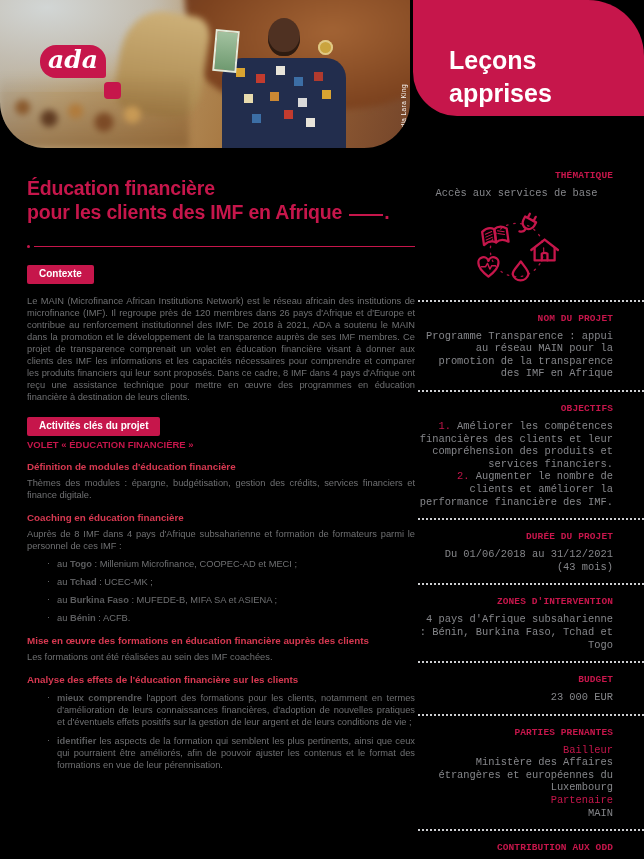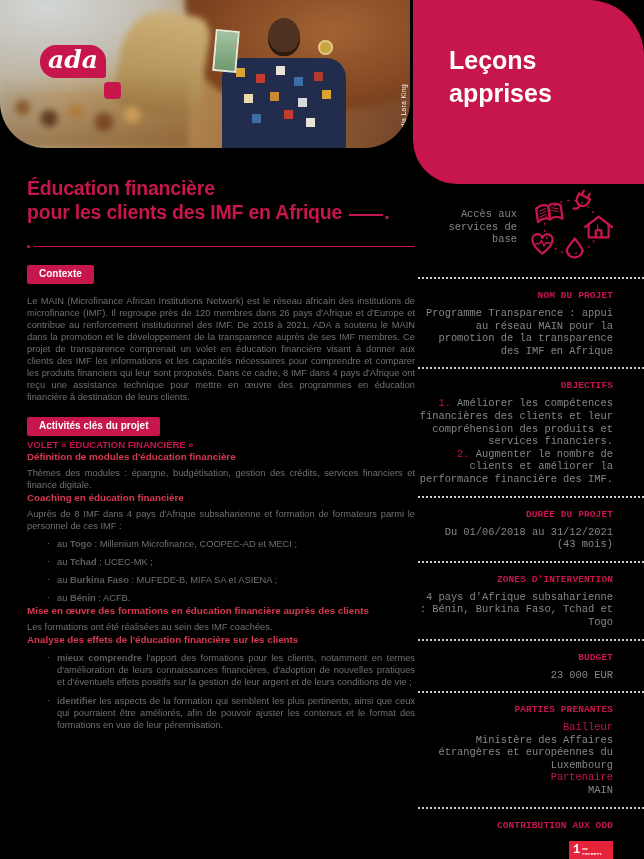--- a/index.html
+++ b/index.html
@@ -51,55 +51,55 @@
   .ph-credit{right:3px;top:84px;color:#fff;font-size:6.5px;letter-spacing:.4px;
          writing-mode:vertical-rl;transform:rotate(180deg);opacity:.95;}
 
   .logo{position:absolute;left:40px;top:45px;width:66px;height:33px;background:var(--primary);
         border-radius:16px 16px 3px 16px;display:flex;align-items:center;justify-content:center;
         color:#fff;font-family:"DejaVu Serif",serif;font-style:italic;font-weight:bold;
         font-size:25px;padding-bottom:4px;}
   .logo-dot{position:absolute;left:104px;top:82px;width:17px;height:17px;background:var(--primary);
         border-radius:4px;}
 
-  .lessons{position:absolute;left:413px;top:0;right:0;height:184px;background:var(--primary);
+  .lessons{position:absolute;left:413px;top:0;right:0;height:116px;background:var(--primary);
         border-radius:0 56px 0 44px;color:#fff;font-weight:bold;font-size:25px;line-height:33px;
         padding:44px 12px 0 36px;}
 
   
   .main{position:absolute;left:27px;top:176px;width:388px;}
   .title{color:var(--primary);font-weight:bold;font-size:19.5px;line-height:24px;letter-spacing:-.2px;}
   .title-rule{display:inline-block;width:34px;border-bottom:2.5px solid var(--primary);
         margin:0 1px 3px 7px;}
   .subtitle{margin-top:15px;color:var(--subtitle);font-size:11.6px;line-height:13.5px;}
   .dot-rule{margin-top:18px;display:flex;align-items:flex-end;gap:4px;height:6px;}
   .dr-dot{width:3px;height:3px;border-radius:50%;background:var(--primary);margin-bottom:0;}
   .dr-line{flex:1;border-bottom:1.6px solid var(--primary);margin-bottom:1px;}
   .badge{display:inline-block;background:var(--primary);color:#fff;font-weight:bold;
         font-size:10px;line-height:10px;padding:4px 12px 5px;border-radius:2px;}
   .badge-ctx{margin-top:17px;}
   .badge-act{margin-top:14px;}
   .para{margin-top:11px;color:var(--body);font-size:9.3px;line-height:12px;text-align:justify;}
   .para b,.bullet b{color:#5b5c5e;}
   .volet{margin-top:3px;color:var(--primary);font-weight:bold;font-size:9.5px;}
-  .subhead{margin-top:1px;color:var(--subhead);font-weight:bold;font-size:9.8px;}
+  .subhead{margin-top:11px;color:var(--subhead);font-weight:bold;font-size:9.8px;}
   .blocktext{margin-top:5px;color:var(--body);font-size:9.3px;line-height:12px;text-align:justify;}
   .bullets{margin-top:4px;}
   .bullet{position:relative;padding-left:30px;margin-top:6px;color:var(--body);
         font-size:9.3px;line-height:12px;}
   .bullet.justify{text-align:justify;margin-top:7px;}
   .bullet::before{content:"·";position:absolute;left:20px;top:-1px;}
 
   
   .aside{position:absolute;left:418px;top:170px;width:226px;text-align:right;font-family:Liberation Mono, monospace;}
   .s-label{color:var(--primary);font-weight:bold;font-size:9.5px;letter-spacing:.1px;padding-right:31px;}
   .s-val{margin-top:6px;color:var(--side-gray);font-size:10.4px;line-height:12.6px;padding-right:31px;}
   .s-div{border-top:2px dotted #cdced1;margin:10px 0 11px;}
   .them-row{display:flex;justify-content:flex-end;align-items:center;gap:10px;
-        padding-right:29px;margin-top:6px;}
+        padding-right:29px;margin-top:6px;flex-direction:column;}
   .them-text{color:var(--side-gray);font-size:10.4px;line-height:12.6px;text-align:right;}
   .onum{color:var(--primary);}
   .s-role{color:var(--primary);}
   .sdg-wrap{padding-right:31px;margin-top:9px;}
   .sdg{display:inline-block;width:44px;height:44px;background:var(--sdg);color:#fff;
         text-align:left;padding:4px 3px 2px 4px;}
   .sdg-top{display:flex;gap:2px;align-items:flex-start;}
   .sdg-num{font-size:12px;font-weight:bold;line-height:11px;}
   .sdg-cap{font-size:4.4px;font-weight:bold;line-height:5px;margin-top:1px;width:18px;
         text-transform:uppercase;letter-spacing:.2px;}

